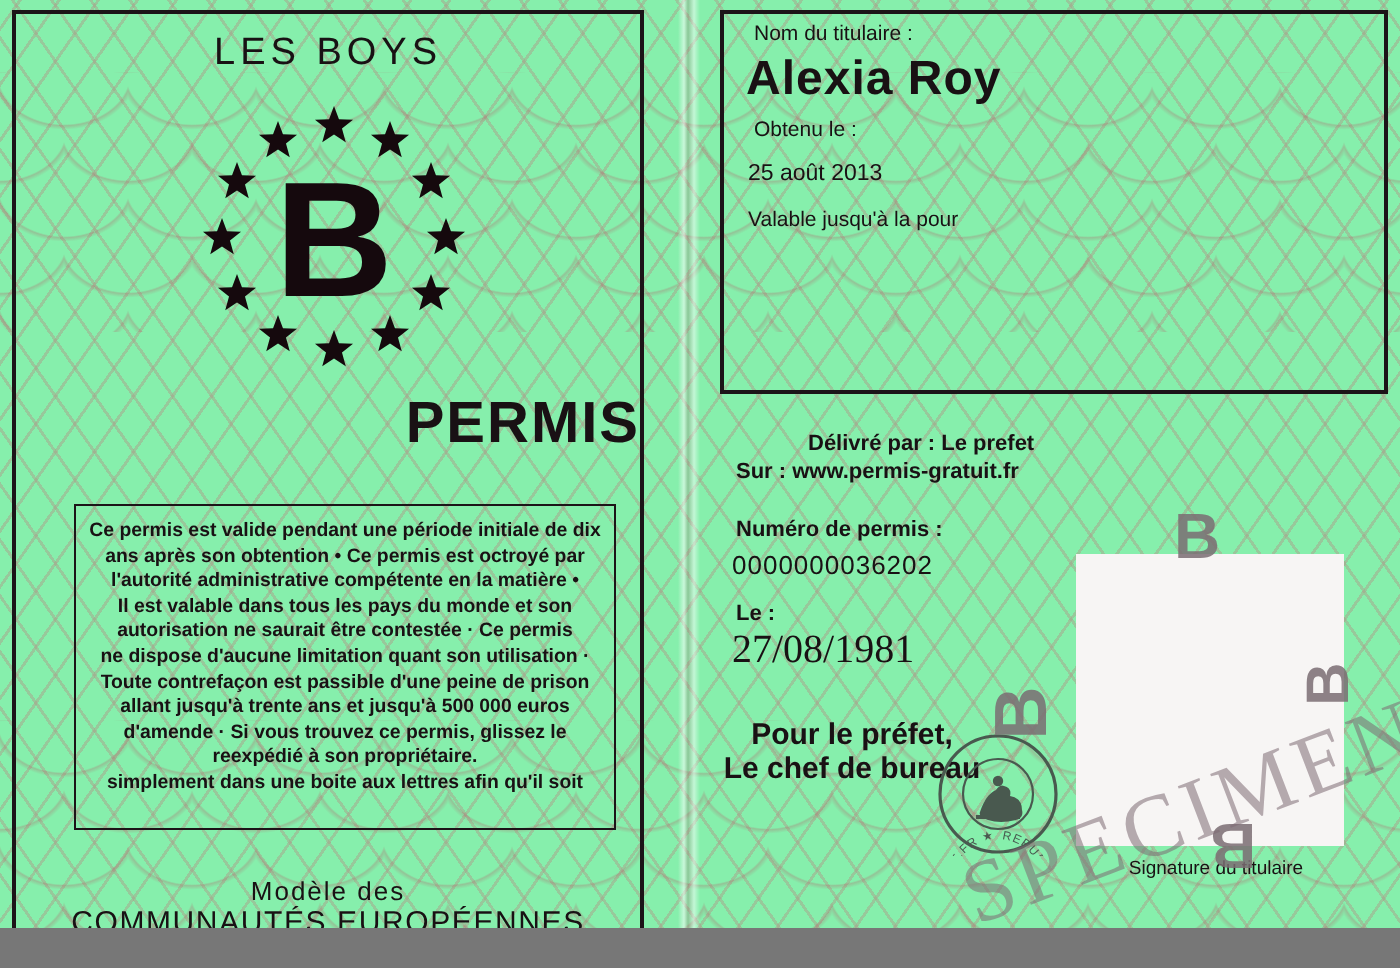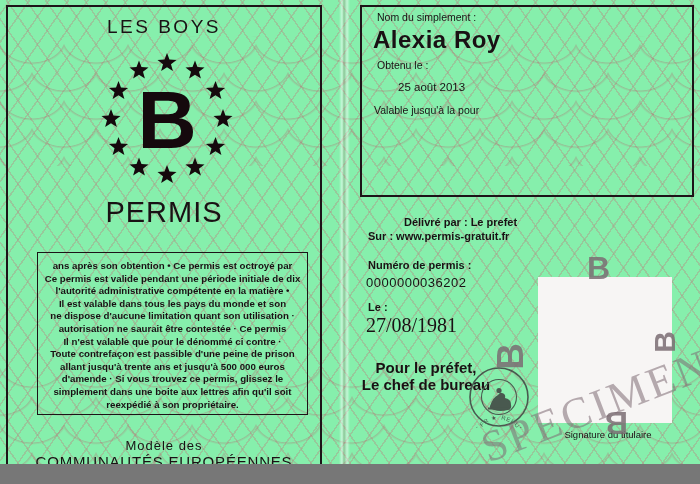--- a/index.html
+++ b/index.html
@@ -33,21 +33,21 @@
     left:6px; top:5px; width:316px; height:468px;
     border:2px solid #1c1418; box-sizing:border-box;
   }
   .page-right{ left:347px; top:0; width:353px; height:484px; }
 
   .abs{ position:absolute; }
   .ctr{ left:0; right:0; text-align:center; }
 
   .lp-title{ top:9px; font-size:19px; letter-spacing:2.5px; font-weight:500; }
   .emblem{ left:84px; top:37px; }
-  .lp-permis{ top:189px; font-size:29px; font-weight:normal; letter-spacing:1px; }
+  .lp-permis{ top:189px; font-size:29px; font-weight:bold; letter-spacing:1px;text-align:right; }
   .lp-tagline{ top:224px; font-size:14.5px; font-weight:bold; letter-spacing:.2px; }
   .legal-box{
     left:29px; top:245px; width:271px; height:163px;
     border:1.5px solid #1c1418; box-sizing:border-box;
     padding-top:7px; text-align:center;
   }
   .legal-box div{ font-size:9.7px; font-weight:bold; line-height:12.6px; }
   .lp-foot1{ top:431px; font-size:13px; letter-spacing:1px; }
   .lp-foot2{ top:446px; font-size:15px; letter-spacing:.8px; }
 
@@ -134,47 +134,46 @@
         <g transform="translate(47,26.5)">
             <polygon points="0,-10 2.47,-3.4 9.51,-3.09 3.99,1.3 5.88,8.09 0,4.2 -5.88,8.09 -3.99,1.3 -9.51,-3.09 -2.47,-3.4"></polygon>
           </g>
       </g>
       <text x="75" y="104" text-anchor="middle" font-size="82" font-weight="bold" font-family="Liberation Sans, sans-serif" fill="#15090d">B</text>
     </svg>
 
     <div class="abs ctr lp-permis">PERMIS</div>
 
     <div class="abs legal-box">
+      <div>Ce permis est valide pendant une période initiale de dix</div>
       <div>ans après son obtention • Ce permis est octroyé par</div>
-      <div>Ce permis est valide pendant une période initiale de dix</div>
       <div>l'autorité administrative compétente en la matière •</div>
       <div>Il est valable dans tous les pays du monde et son</div>
+      <div>autorisation ne saurait être contestée · Ce permis</div>
       <div>ne dispose d'aucune limitation quant son utilisation ·</div>
-      <div>autorisation ne saurait être contestée · Ce permis</div>
-      <div>Il n'est valable que pour le dénommé ci contre ·</div>
       <div>Toute contrefaçon est passible d'une peine de prison</div>
       <div>allant jusqu'à trente ans et jusqu'à 500 000 euros</div>
       <div>d'amende · Si vous trouvez ce permis, glissez le</div>
+      <div>reexpédié à son propriétaire.</div>
       <div>simplement dans une boite aux lettres afin qu'il soit</div>
-      <div>reexpédié à son propriétaire.</div>
     </div>
 
     <div class="abs ctr lp-foot1">Modèle des</div>
     <div class="abs ctr lp-foot2">COMMUNAUTÉS EUROPÉENNES</div>
   </div>
 
   <div class="fold"></div>
 
   <div class="page page-right">
 
     <div class="abs name-box"></div>
-    <div class="abs rp-label" style="left:30px; top:11px;">Nom du simplement :</div>
+    <div class="abs rp-label" style="left:30px; top:11px;">Nom du titulaire :</div>
     <div class="abs rp-name">Alexia Roy</div>
     <div class="abs rp-label" style="left:30px; top:59px;">Obtenu le :</div>
-    <div class="abs" style="left:27px; top:81px; font-size:11.5px;margin-left:24px;">25 août 2013</div>
+    <div class="abs" style="left:27px; top:81px; font-size:11.5px;">25 août 2013</div>
     <div class="abs rp-label" style="left:27px; top:104px;">Valable jusqu'à la pour</div>
 
     <div class="abs rp-semibold" style="left:21px; top:216px;padding-left:36px;">Délivré par : Le prefet</div>
     <div class="abs rp-semibold" style="left:21px; top:230px;">Sur : www.permis-gratuit.fr</div>
 
     <div class="abs rp-semibold" style="left:21px; top:259px;">Numéro de permis :</div>
     <div class="abs rp-number">0000000036202</div>
 
     <div class="abs rp-semibold" style="left:21px; top:301px;text-align:center;">Le :</div>
     <div class="abs rp-date">27/08/1981</div>

